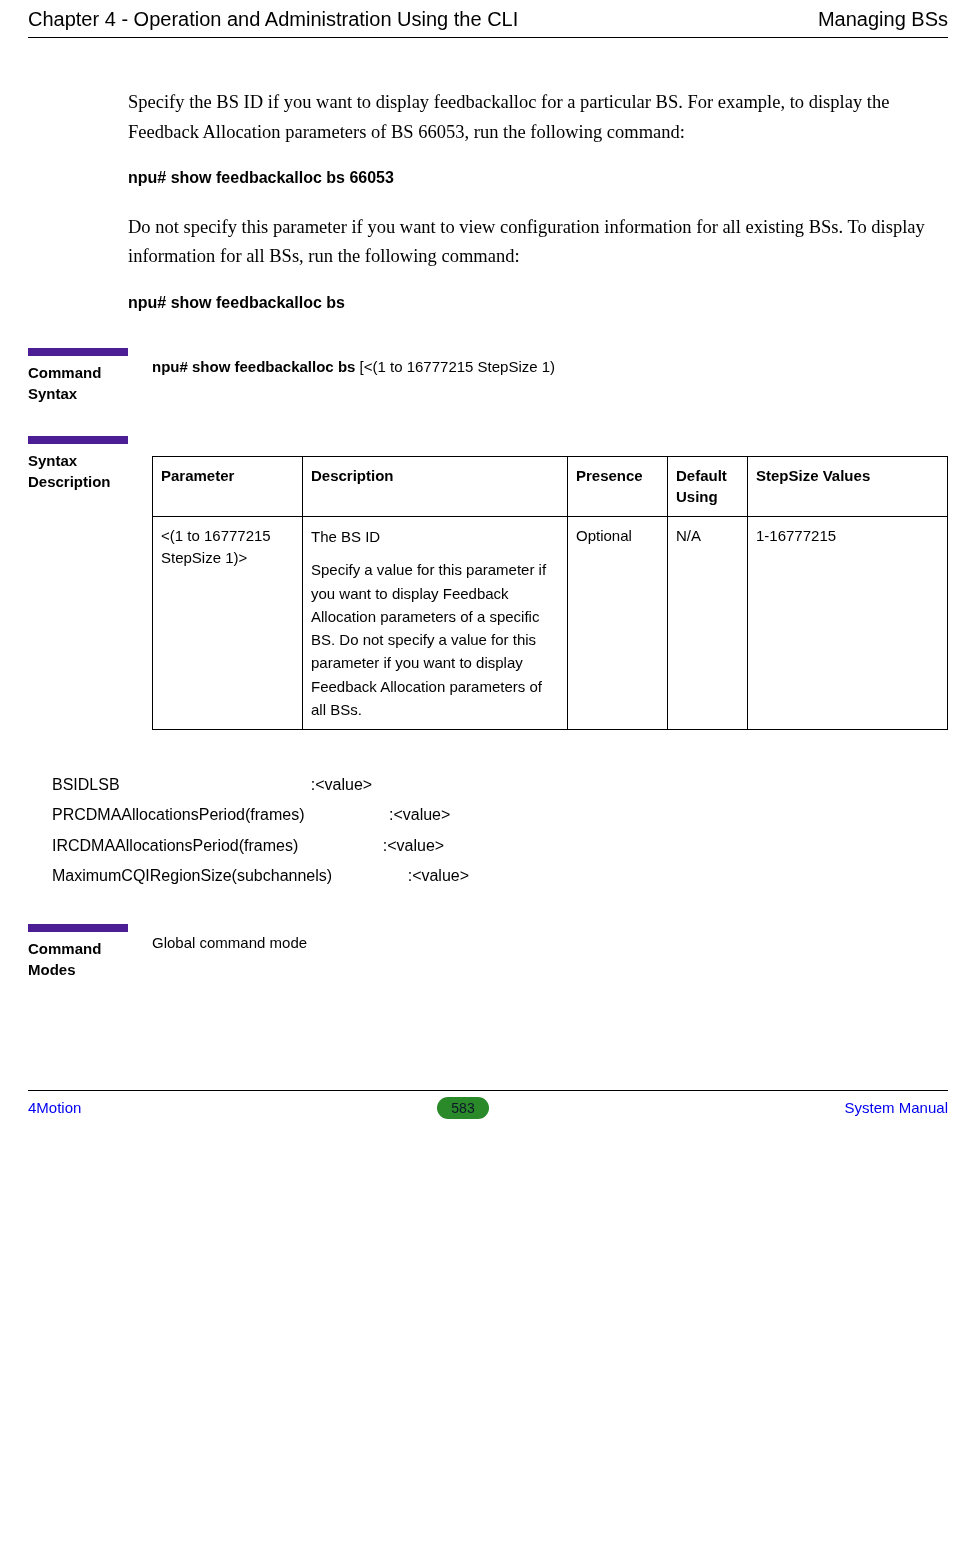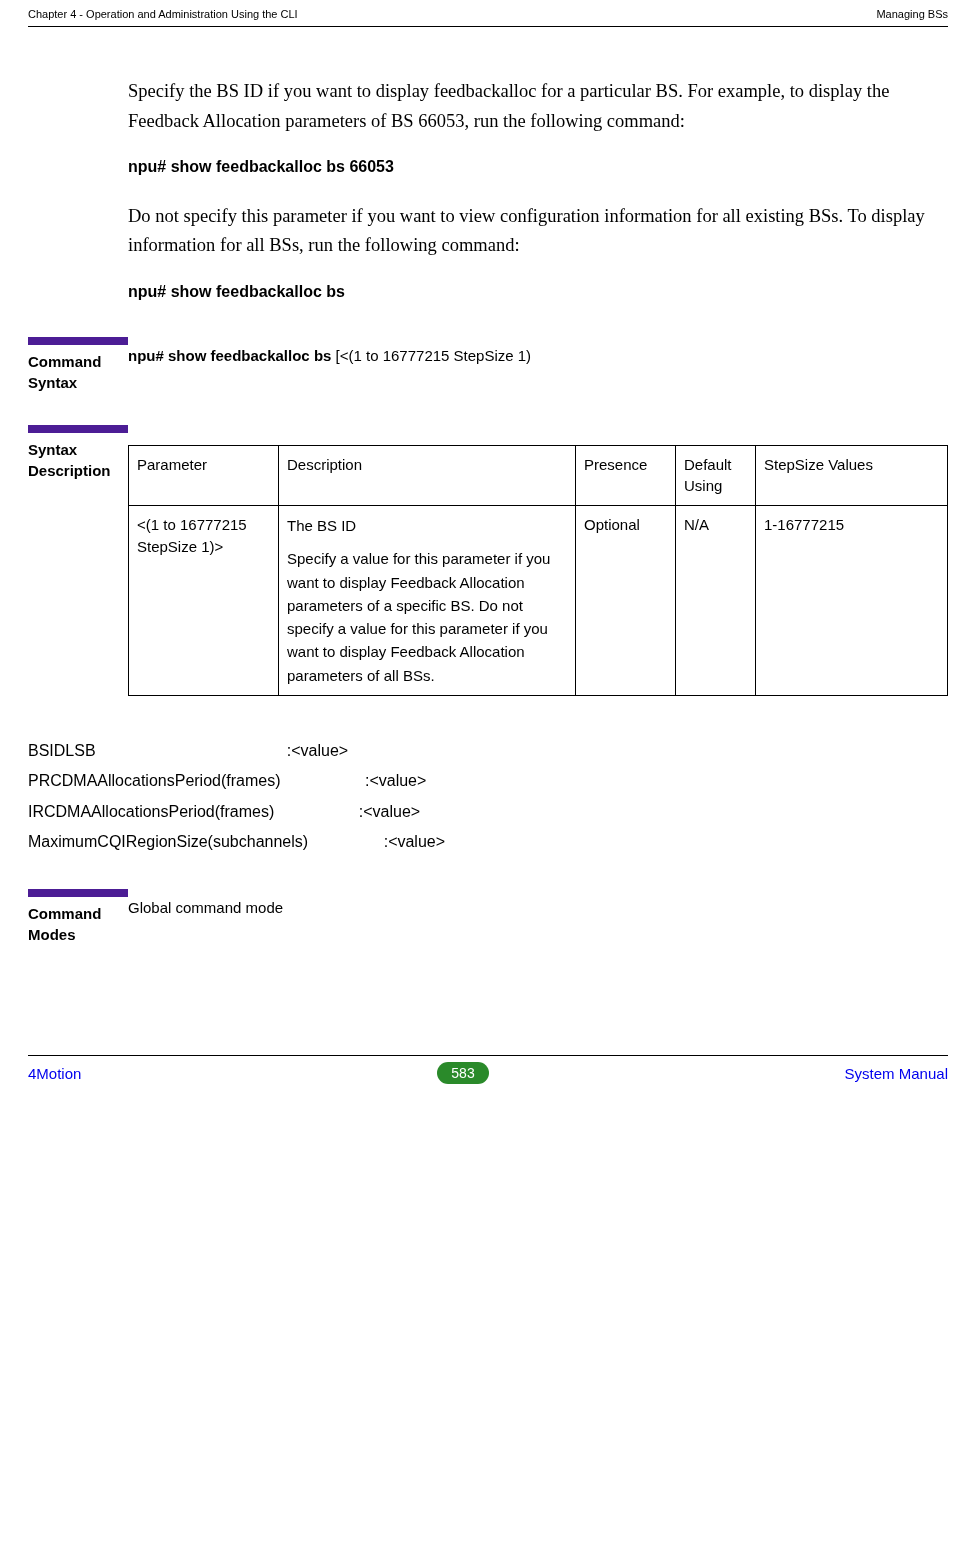--- a/index.html
+++ b/index.html
@@ -12,21 +12,21 @@
     background: #fff;
   }
   .page {
     width: 976px;
     padding: 0 28px;
   }
   .header {
     display: flex;
     justify-content: space-between;
     font-family: Arial, Helvetica, sans-serif;
-    font-size: 11px;
+    font-size: 20px;
     padding: 8px 0 6px 0;
   }
   .header-rule {
     border: none;
     border-top: 1px solid #000;
     margin: 0 0 50px 0;
   }
   .body-text {
     margin-left: 100px;
     margin-right: 10px;
@@ -55,20 +55,21 @@
     font-weight: bold;
     font-size: 15px;
     line-height: 1.4;
   }
   .section-content {
     flex: 1;
     padding-top: 8px;
     font-family: Arial, Helvetica, sans-serif;
     font-size: 15px;
     line-height: 1.45;
+    margin-left: 24px;
   }
   .section-content .bold { font-weight: bold; }
   .param-subnote {
     font-family: Arial, Helvetica, sans-serif;
     font-weight: normal;
     font-size: 15px;
     line-height: 1.5;
     margin-top: 10px;
   }
   table.syntax {
@@ -78,21 +79,21 @@
     font-family: Arial, Helvetica, sans-serif;
     font-size: 15px;
   }
   table.syntax th, table.syntax td {
     border: 1px solid #000;
     padding: 8px 8px;
     text-align: left;
     vertical-align: top;
   }
   table.syntax th {
-    font-weight: normal;
+    font-weight: bold;
   }
   table.syntax td .desc-block { line-height: 1.55; }
   table.syntax td .desc-block .sub { margin-top: 10px; display:block; }
   .mono {
     font-family: Liberation Sans, sans-serif;
     font-size: 16px;
     white-space: pre;
     line-height: 1.9;
   }
   .footer {
@@ -105,27 +106,27 @@
     padding: 6px 0 18px 0;
   }
   .footer-rule {
     border: none;
     border-top: 1px solid #000;
     margin: 0;
   }
   .footer-left, .footer-right { color: #0000ee; }
   .page-badge {
     background: #2a8a2a;
-    color: #ffffff;
+    color: #0f172a;
     border-radius: 14px;
     padding: 3px 14px;
     font-size: 14px;
   }
   .col-param { width: 150px; }
-  .col-desc { width: 297px; }
+  .col-desc { width: 265px; }
   .col-presence { width: 100px; }
   .col-default { width: 80px; }
   .col-possible { }
 </style>
 </head>
 <body>
 
 <div class="page">
 
   <div class="header">

